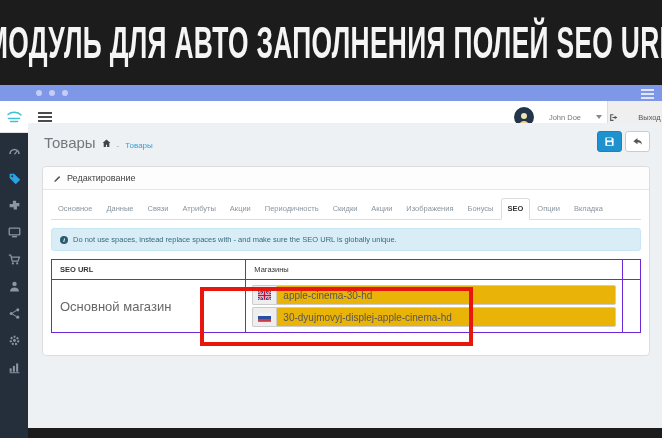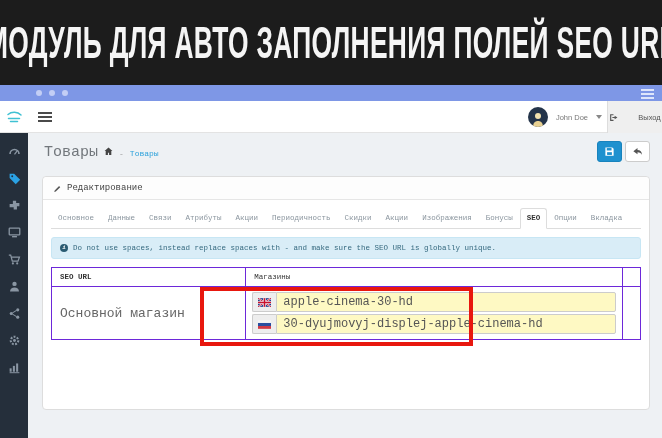--- a/index.html
+++ b/index.html
@@ -18,50 +18,50 @@
   .dots span { width:6px; height:6px; border-radius:50%; background:#c3cef5; }
   .tb-menu { position:absolute; right:8px; top:4px; width:13px; }
   .tb-menu i { display:block; height:2px; background:#dfe6fb; margin-bottom:2px; }
 
   
   .navbar { position:absolute; left:0; top:101px; width:662px; height:32px; background:#fff;
             border-bottom:1px solid #e3e3e3; }
   .logo { position:absolute; left:6px; top:9px; }
   .nav-burger { position:absolute; left:38px; top:11px; width:14px; }
   .nav-burger i { display:block; height:2px; background:#4a4a4a; margin-bottom:2px; }
-  .user-menu { position:absolute; right:60px; top:0; height:32px; display:flex; align-items:center; gap:8px; }
+  .user-menu { position:absolute; right:60px; top:0; height:32px; display:flex; align-items:center; gap:15px; }
   .avatar { width:20px; height:20px; border-radius:50%; background:#24344a; overflow:hidden;
             display:flex; align-items:flex-end; justify-content:center; }
   .user-name { font-size:7.5px; color:#777; }
   .caret { width:0; height:0; border-left:3px solid transparent; border-right:3px solid transparent;
            border-top:4px solid #888; }
   .logout { position:absolute; right:0; top:0; width:55px; height:32px; background:#efefef;
             border-left:1px solid #ddd; display:flex; align-items:center; justify-content:center; gap:20px; }
   .logout-label { font-size:7.5px; color:#555; }
 
   
   .sidebar { position:absolute; left:0; top:133px; width:28px; height:305px; background:#252f3b; }
   .s-item { height:27px; display:flex; align-items:center; justify-content:center; color:#8a96a3; cursor:pointer; }
   .s-item:first-child { margin-top:5px; }
   .s-item.active { color:#2ba2e4; }
   .icon { display:inline-flex; align-items:center; justify-content:center; }
 
   
-  .content { position:absolute; left:28px; top:133px; width:634px; height:305px; background:#eef1f4;font-family:Liberation Mono, monospace; }
+  .content { position:absolute; left:28px; top:123px; width:634px; height:305px; background:#eef1f4; }
   .page-head { position:absolute; left:16px; top:11px; display:flex; align-items:baseline; gap:6px; }
   .page-title { font-size:15px; color:#72777c; }
   .crumb-sep { font-size:8px; color:#999; }
   .crumb { font-size:8px; color:#2ea2db; }
   .toolbar { position:absolute; right:12px; top:8px; display:flex; gap:3px; }
   .btn { width:25px; height:21px; border-radius:3px; display:flex; align-items:center; justify-content:center; cursor:pointer; }
   .btn-save { background:#1e91cf; border:1px solid #1883bd; }
   .btn-back { background:#fff; border:1px solid #ccc; }
 
   
-  .panel { position:absolute; left:14px; right:12px; top:43px; height:234px; background:#fff;
+  .panel { position:absolute; left:14px; right:12px; top:43px; height:190px; background:#fff;
            border:1px solid #ddd; border-radius:4px; }
   .panel-head { height:23px; border-bottom:1px solid #e6e6e6; background:#fdfdfd; border-radius:4px 4px 0 0;
                 display:flex; align-items:center; gap:5px; padding:0 10px; font-size:9px; color:#444; }
   .panel-body { padding:8px 8px 6px 8px; }
 
   .tabbar { display:flex; border-bottom:1px solid #ddd; }
   .tab { padding:5px 6px 6px; font-size:7.5px; color:#8a959e; white-space:nowrap; cursor:pointer;
          border:1px solid transparent; border-bottom:none; border-radius:3px 3px 0 0; margin-bottom:-1px; }
   .tab.active { background:#fff; border-color:#ddd; color:#333; font-weight:bold;
                 border-bottom:1px solid #fff; }
@@ -76,22 +76,22 @@
   .seo-table th, .seo-table td { border:1px solid #6d28d9; text-align:left; vertical-align:middle; }
   .seo-table th { padding:5px 8px; font-size:7.5px; color:#333; }
   .th-url { width:33%; font-weight:bold; }
   .th-stores { font-weight:normal; }
   .th-blank { width:18px; }
   .store-cell { padding:5px 8px; font-size:13px; color:#666; }
   .fields-cell { padding:3px 6px; }
   .igroup { display:flex; height:20px; margin:2px 0; }
   .addon { width:24px; background:#eee; border:1px solid #ccc; border-right:none;
            display:flex; align-items:center; justify-content:center; border-radius:2px 0 0 2px; }
-  .igroup input { flex:1; border:1px solid #ccc; border-radius:0 2px 2px 0; background:#fef9c3;
-                  font-family:inherit; font-size:12px; color:#555; padding:0 6px; outline:none; }
+  .igroup input { flex:1; border:1px solid #ccc; border-radius:0 2px 2px 0; background:#eab308;
+                  font-family:inherit; font-size:10px; color:#555; padding:0 6px; outline:none; }
 
   
   .red-box { position:absolute; left:200px; top:287px; width:273px; height:59px;
              border:4px solid #e8170e; z-index:9; }
 </style>
 </head>
 <body>
 
 <div class="banner">
   <div class="banner-title">МОДУЛЬ ДЛЯ АВТО ЗАПОЛНЕНИЯ ПОЛЕЙ SEO URL</div>

